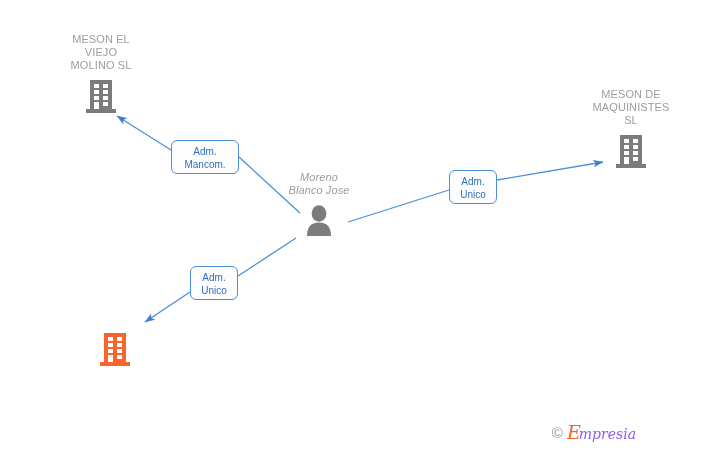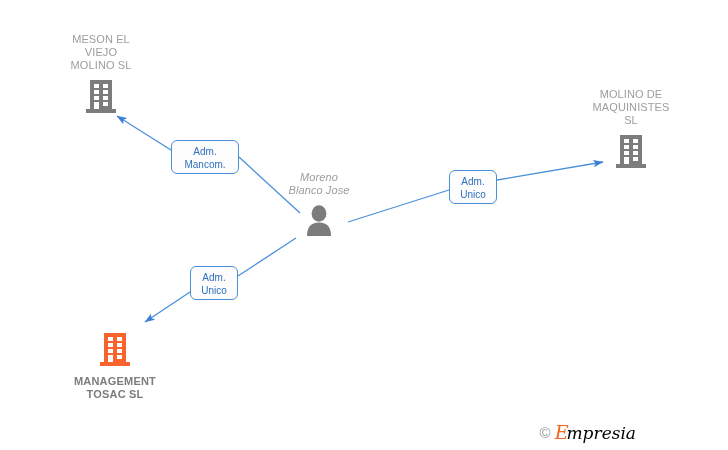--- a/index.html
+++ b/index.html
@@ -95,22 +95,22 @@
     font-style: italic;
     font-size: 19px;
     color: #f26522;
     line-height: 1;
     position: relative;
     top: 1px;
   }
   #watermark .wm-rest {
     font-family: "DejaVu Serif", serif;
     font-style: italic;
-    font-size: 17px;
-    color: #000000;
+    font-size: 14px;
+    color: #8b5cf6;
     line-height: 1;
     margin-left: -2px;
     position: relative;
     top: 1px;
   }
 </style>
 </head>
 <body>
 
 <div id="canvas">
@@ -146,21 +146,21 @@
         <rect x="18" y="12" width="5" height="4" fill="#ffffff"></rect>
         <rect x="9" y="18" width="5" height="4" fill="#ffffff"></rect>
         <rect x="18" y="18" width="5" height="4" fill="#ffffff"></rect>
         <rect x="9" y="24" width="5" height="7" fill="#ffffff"></rect>
         <rect x="18" y="24" width="5" height="4" fill="#ffffff"></rect>
       </svg>
     </div>
   </div>
 
   <div class="node" style="left:631px; top:88px;">
-    <div class="node-label">MOLINO DE
+    <div class="node-label">MESON DE
 MAQUINISTES
 SL</div>
     <div class="icon-wrap" style="margin-top:6px;">
       <svg class="bld" width="32" height="36" viewBox="0 0 32 36" xmlns="http://www.w3.org/2000/svg">
         <rect x="5" y="2" width="22" height="29" fill="#7c7c7c"></rect>
         <rect x="1" y="31" width="30" height="4" fill="#7c7c7c"></rect>
         <rect x="9" y="6" width="5" height="4" fill="#ffffff"></rect>
         <rect x="18" y="6" width="5" height="4" fill="#ffffff"></rect>
         <rect x="9" y="12" width="5" height="4" fill="#ffffff"></rect>
         <rect x="18" y="12" width="5" height="4" fill="#ffffff"></rect>
@@ -180,22 +180,20 @@
         <rect x="9" y="6" width="5" height="4" fill="#ffffff"></rect>
         <rect x="18" y="6" width="5" height="4" fill="#ffffff"></rect>
         <rect x="9" y="12" width="5" height="4" fill="#ffffff"></rect>
         <rect x="18" y="12" width="5" height="4" fill="#ffffff"></rect>
         <rect x="9" y="18" width="5" height="4" fill="#ffffff"></rect>
         <rect x="18" y="18" width="5" height="4" fill="#ffffff"></rect>
         <rect x="9" y="24" width="5" height="7" fill="#ffffff"></rect>
         <rect x="18" y="24" width="5" height="4" fill="#ffffff"></rect>
       </svg>
     </div>
-    <div class="node-label strong" style="margin-top:4px;">MANAGEMENT
-TOSAC SL</div>
   </div>
 
   <div class="node" style="left:319px; top:171px;font-style:italic;">
     <div class="node-label">Moreno
 Blanco Jose</div>
     <div class="icon-wrap" style="margin-top:6px;">
       <svg width="34" height="34" viewBox="0 0 34 34" xmlns="http://www.w3.org/2000/svg">
         <ellipse cx="17" cy="10.5" rx="7.4" ry="8.2" fill="#7c7c7c"></ellipse>
         <path d="M17,19.5 C25.4,19.5 29,24.6 29,33 L5,33 C5,24.6 8.6,19.5 17,19.5 Z" fill="#7c7c7c"></path>
       </svg>

